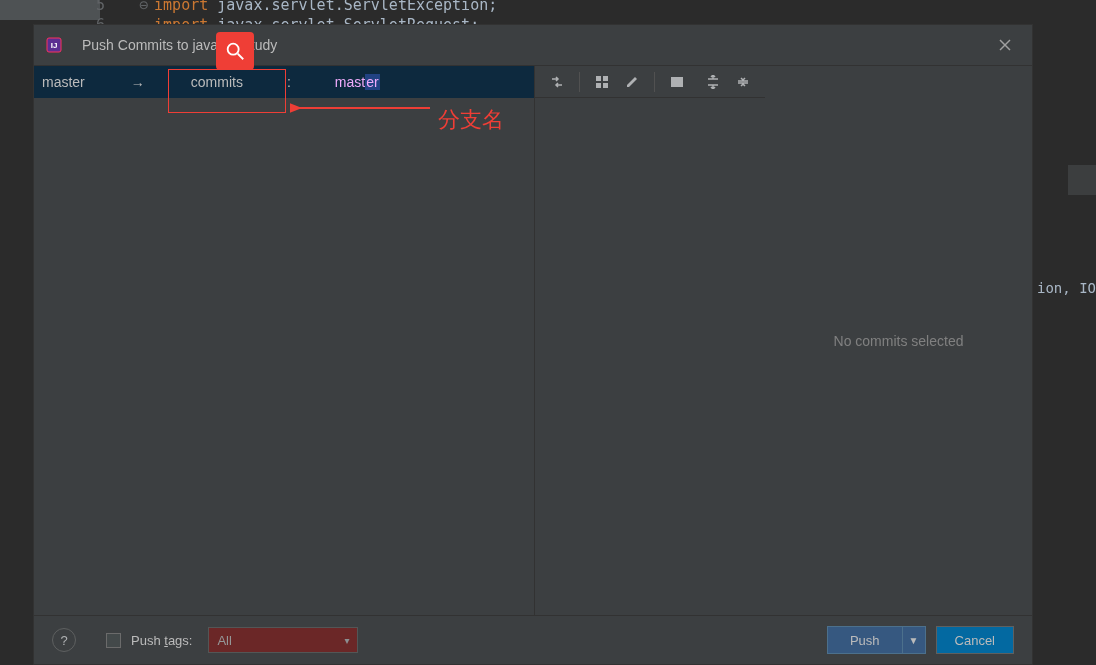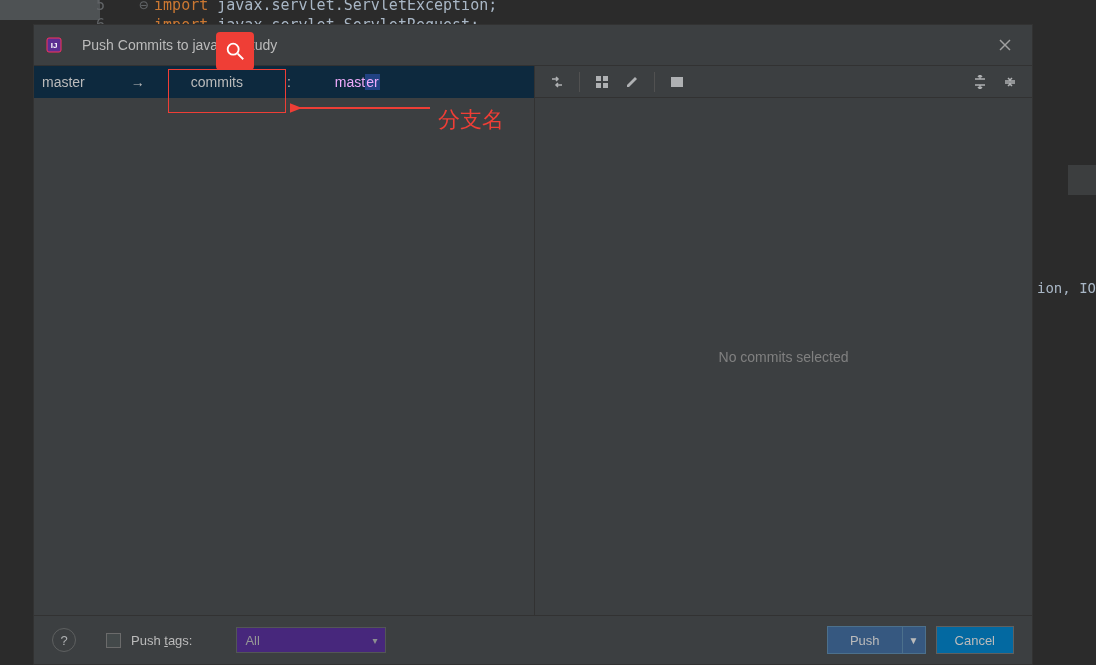--- a/index.html
+++ b/index.html
@@ -146,21 +146,21 @@
     }
     .branch-target-sel {
       background: #214283;
       padding: 0 1px;
     }
 
     .right-panel {
       flex: 1;
       border-left: 1px solid #323232;
       display: flex;
-      flex-direction: column;
+      flex-direction: row;
     }
     .toolbar {
       height: 32px;
       border-bottom: 1px solid #323232;
       display: flex;
       align-items: center;
       padding: 0 10px;
       gap: 6px;
     }
     .toolbar-spacer { flex: 1; }
@@ -218,29 +218,28 @@
     .check-label {
       color: #bbbbbb;
       font-size: 13px;
       margin-right: 6px;
     }
     .check-label u { text-decoration: underline; }
     .combo {
       height: 26px;
       min-width: 150px;
       border: 1px solid #5e6060;
-      background: #4c1d95;
+      background: #7f1d1d;
       display: flex;
       align-items: center;
       padding: 0 8px;
       color: #bbbbbb;
       cursor: pointer;
       justify-content: space-between;
       opacity: 0.7;
-      margin-left: 28px;
     }
     .combo-arrow { font-size: 10px; color: #afb1b3; }
     .footer-spacer { flex: 1; }
     .btn {
       height: 28px;
       padding: 0 18px;
       border: 1px solid #5e6060;
       background: #0369a1;
       color: #bbbbbb;
       display: flex;

